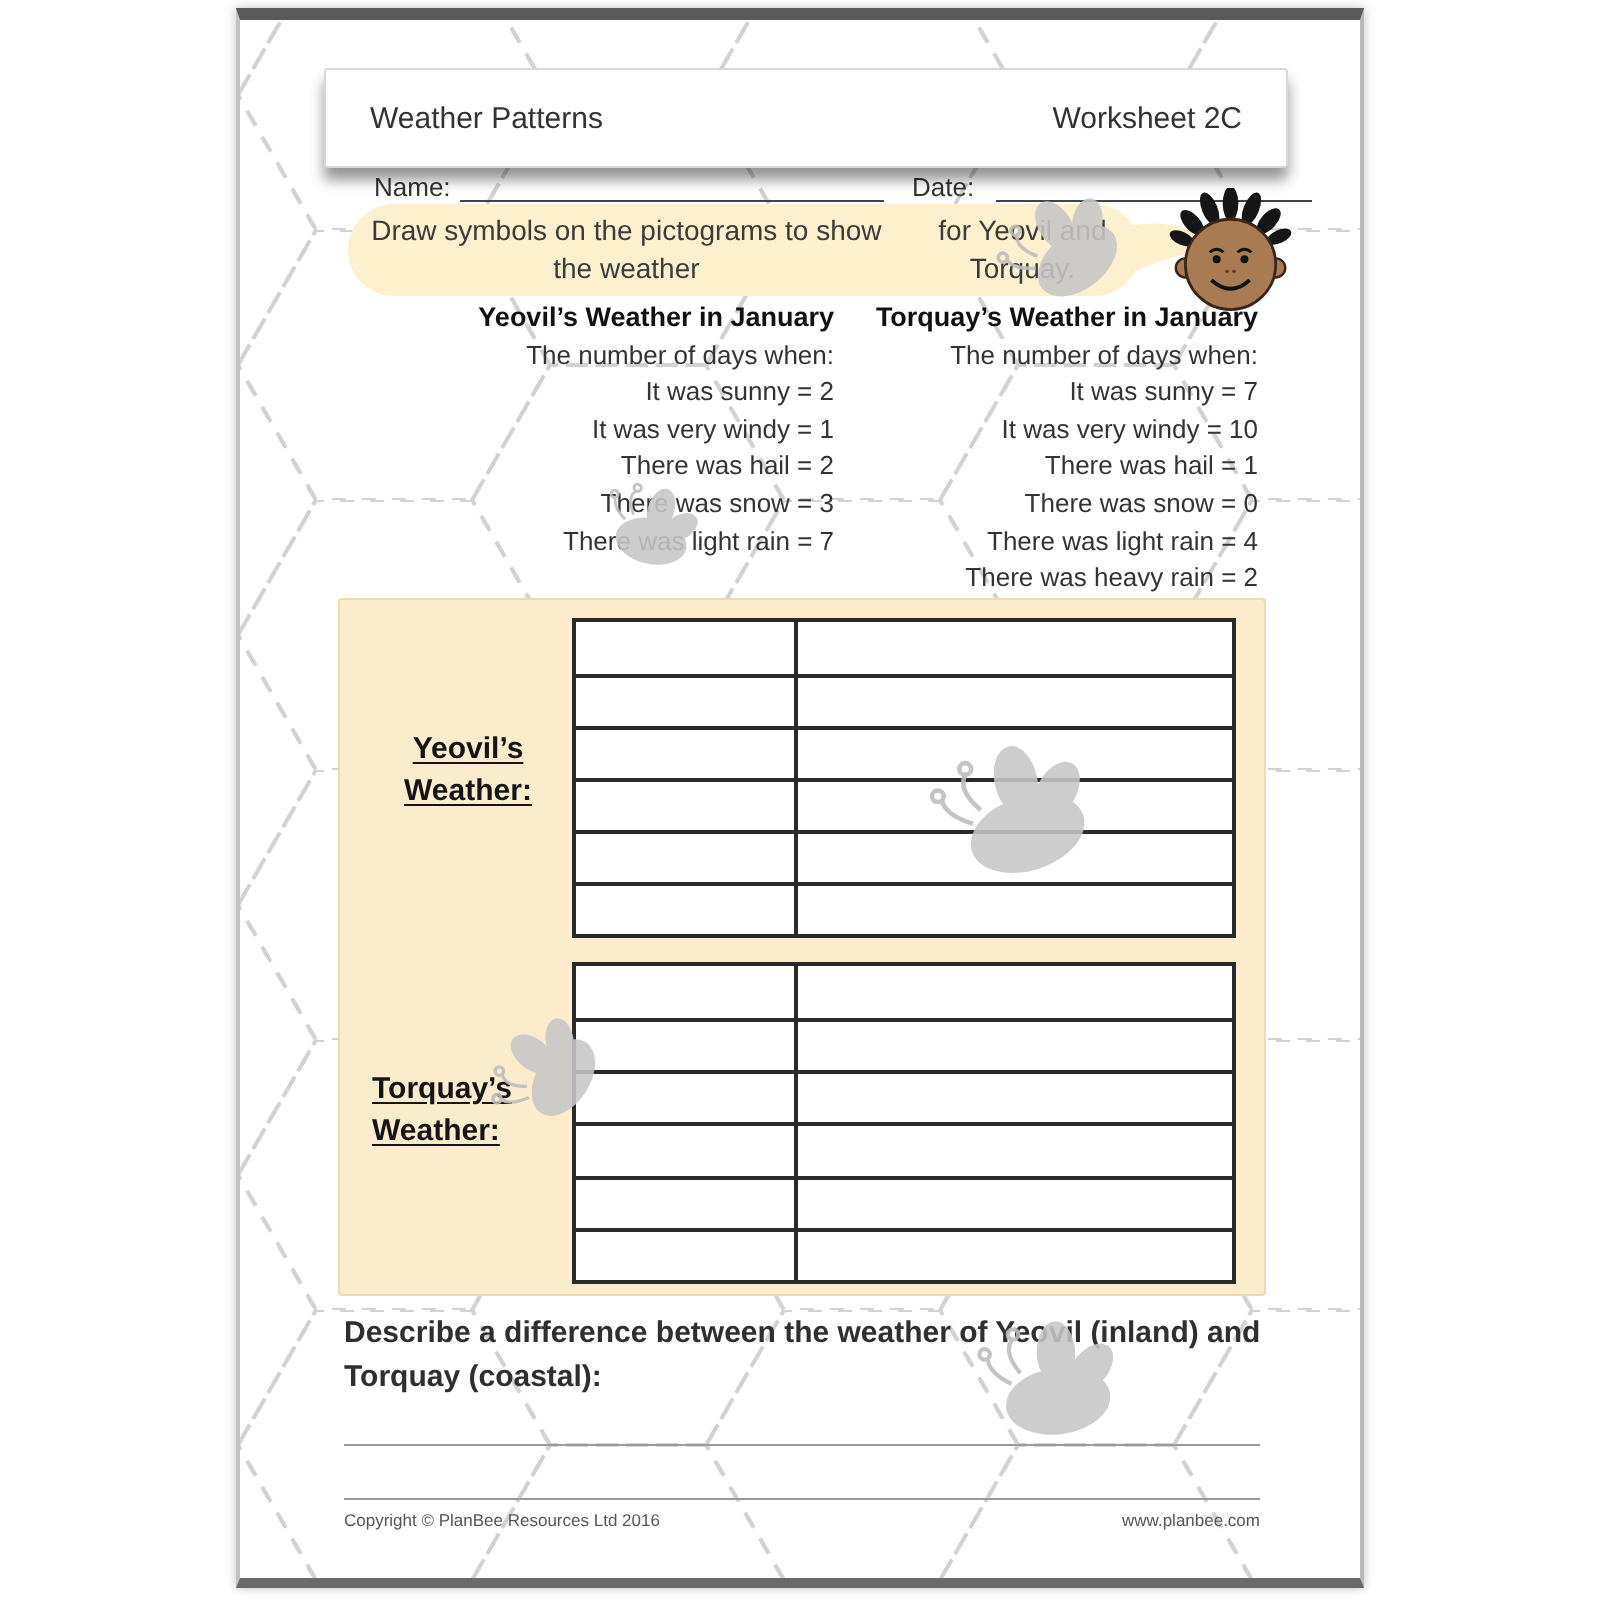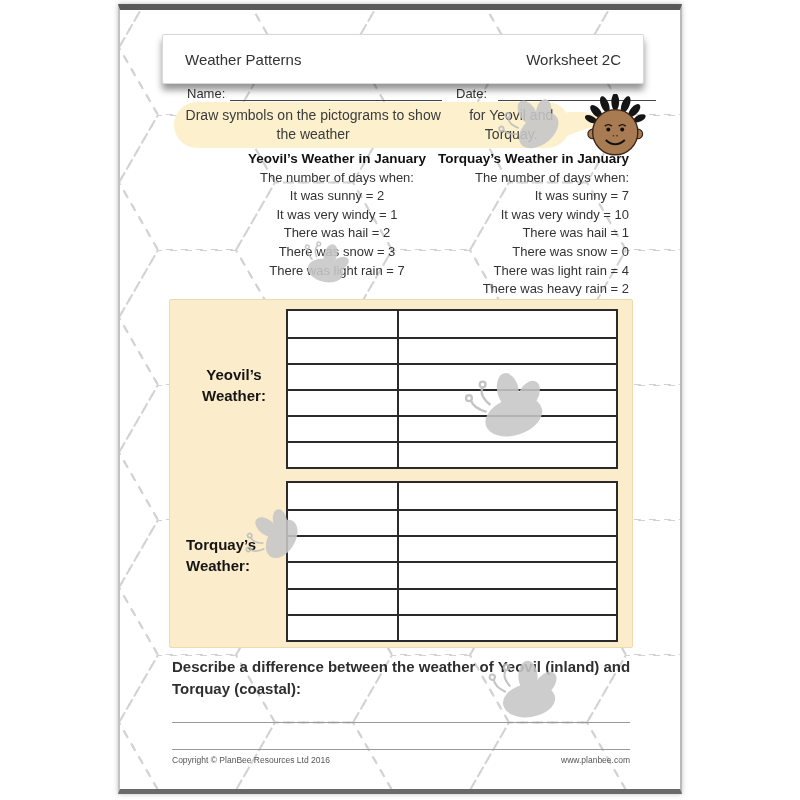--- a/index.html
+++ b/index.html
@@ -33,21 +33,21 @@
   .banner{
     position:absolute;left:54px;top:92px;width:396px;height:46px;
     background:#fcf0cd;border-radius:23px;z-index:3;
     display:flex;align-items:center;justify-content:center;
     font-size:14px;line-height:19px;color:#3b3b3b;text-align:center;
   }
   .banner-tail{position:absolute;left:444px;top:98px;z-index:2;}
   .face{position:absolute;left:462px;top:84px;z-index:6;}
 
   .stats{position:absolute;top:140px;width:240px;font-size:13px;line-height:18.6px;color:#333;z-index:4;}
-  .stats-left{left:57px;text-align:center;margin-left:40px;}
+  .stats-left{left:57px;text-align:right;}
   .stats-right{left:269px;text-align:right;}
   .stats-heading{font-weight:bold;font-size:13.5px;color:#111;}
 
   .panel{
     position:absolute;left:49px;top:289px;width:462px;height:347px;
     background:#fbeccb;border:1px solid #ecdbab;border-radius:2px;z-index:2;
   }
   .ptable{
     position:absolute;width:332px;background:#ffffff;
     border:2px solid #2a2a2a;box-sizing:border-box;z-index:3;
@@ -56,21 +56,21 @@
   .ptable-yeovil{left:166px;top:299px;height:160px;grid-template-rows:repeat(6,1fr);}
   .ptable-torquay{left:166px;top:471px;height:161px;grid-template-rows:repeat(6,1fr);}
   .pcell{border-top:2px solid #2a2a2a;}
   .pcell:nth-child(1),.pcell:nth-child(2){border-top:none;}
   .pcell-left{border-right:2px solid #2a2a2a;}
 
   .ptable-label{
     position:absolute;left:56px;width:116px;text-align:center;z-index:4;
     font-weight:bold;font-size:15px;line-height:21px;color:#151515;
   }
-  .ptable-label span{text-underline-offset:2px;}
+  .ptable-label span{text-decoration:underline;text-underline-offset:2px;}
   .label-yeovil{top:354px;}
   .label-torquay{top:524px;text-align:left;padding-left:10px;box-sizing:border-box;}
 
   .question{position:absolute;left:52px;top:646px;width:474px;font-size:15px;line-height:21.5px;color:#2f2f2f;z-index:4;font-weight:bold;}
   .answer-line{position:absolute;left:52px;width:458px;border-bottom:1px solid #9a9a9a;z-index:3;}
   .answer-line-1{top:712px;}
   .answer-line-2{top:739px;}
 
   .footer{position:absolute;left:52px;top:745px;width:458px;display:flex;justify-content:space-between;
     font-size:8.5px;color:#555;z-index:4;}

